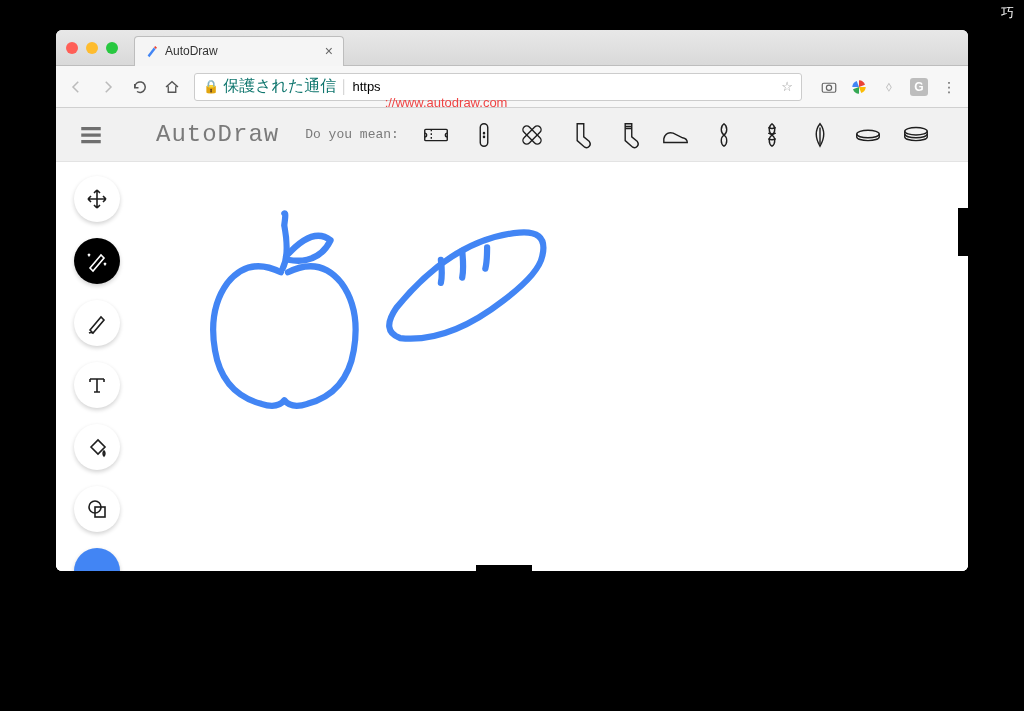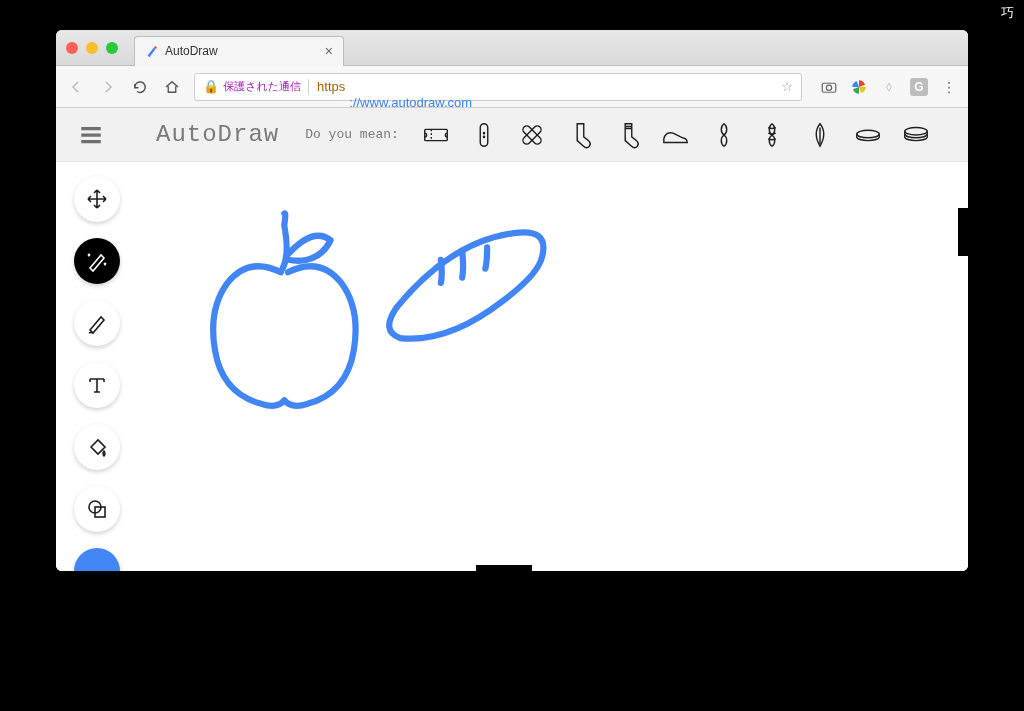--- a/index.html
+++ b/index.html
@@ -69,23 +69,23 @@
   border:1px solid #ccc;
   border-radius: 3px;
   background:#fff;
   display:flex;
   align-items:center;
   padding: 0 8px;
   font-size: 13px;
   gap:4px;
 }
 .addr .lock{ color:#0a8f3c; }
-.addr .secure{ color:#a21caf; font-size:11px;}
-.addr .proto{ color:#a16207; }
-.addr .rest{ color:#3b82f6;margin-top:32px; }
+.addr .secure{ color:#0f766e; font-size:16px;}
+.addr .proto{ color:#000000; }
+.addr .rest{ color:#ef4444;margin-top:32px; }
 .addr .star{ margin-left:auto; color:#999; }
 .extrow { display:flex; gap:12px; align-items:center; margin-left:6px;}
 .exticon{ width:18px; height:18px; display:flex; align-items:center; justify-content:center; font-size:14px; color:#666;}
 .app { flex:1; display:flex; flex-direction:column; background:#fff; position:relative;}
 .appbar {
   height: 54px;
   background:#f1f1f1;
   border-bottom:1px solid #e3e3e3;
   display:flex;
   align-items:center;

